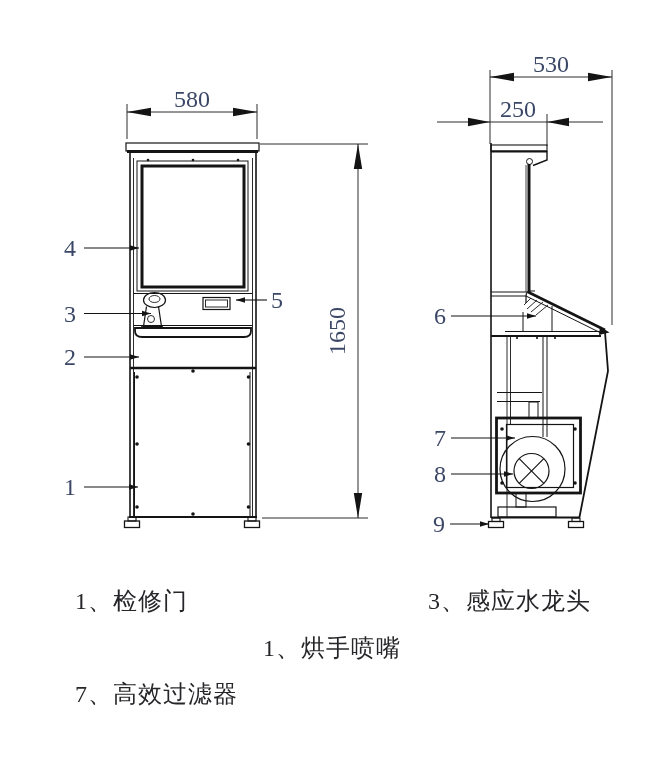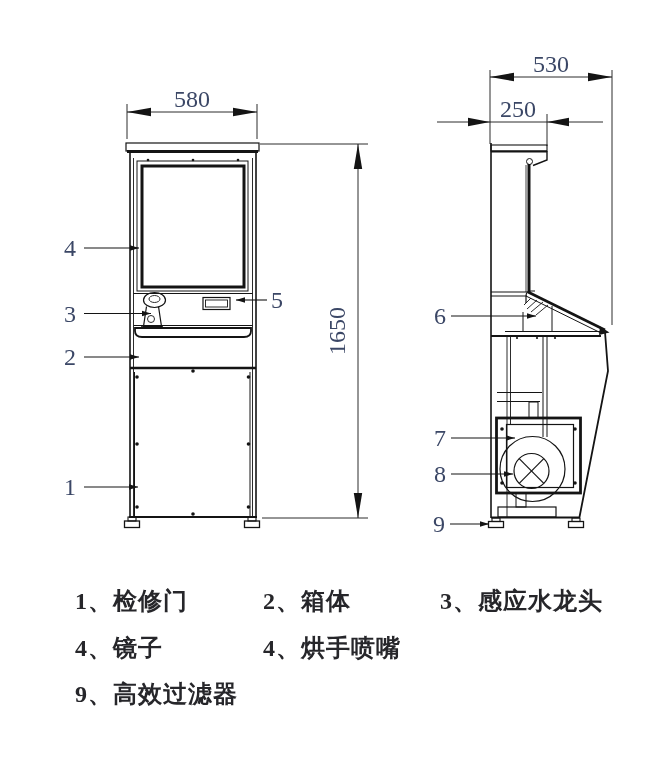--- a/index.html
+++ b/index.html
@@ -10,21 +10,21 @@
   svg{position:absolute;left:0;top:0;}
   .dwg line, .dwg path, .dwg rect, .dwg circle, .dwg ellipse, .dwg polyline{
     stroke:#141414;fill:none;stroke-linecap:butt;
   }
   .dwg polygon{fill:#141414;stroke:none;}
   .dwg .dot{fill:#141414;stroke:none;}
   .dim-text{
     font-family:"Liberation Serif","DejaVu Serif",serif;
     font-size:24px;fill:#3b4766;stroke:none;
   }
-  .legend{position:absolute;left:0;top:0;width:544px;height:760px;pointer-events:none;font-weight:bold;}
+  .legend{position:absolute;left:0;top:0;width:544px;height:760px;pointer-events:none;}
   .legend span{
     position:absolute;font-size:24px;color:#26262a;letter-spacing:1px;white-space:nowrap;
     font-family:"Liberation Serif","DejaVu Serif",serif;
   }
 </style>
 </head>
 <body>
 
 <div class="canvas">
 
@@ -268,19 +268,17 @@
 
     <g>
       <line x1="450" y1="524" x2="489" y2="524" stroke-width="1.1"></line>
       <polygon points="489,524 480,521.3 480,526.7"></polygon>
       <text class="dim-text" x="439" y="532" text-anchor="middle">9</text>
     </g>
   </svg>
 
   <div class="legend">
     <span style="left:75px;top:585px">1、检修门</span>
-    <span style="left:263px;top:585px">2、箱体</span>
-    <span style="left:440px;top:585px">3、感应水龙头</span>
-    <span style="left:75px;top:632px">4、镜子</span>
-    <span style="left:263px;top:632px">4、烘手喷嘴</span>
-    <span style="left:75px;top:678px">9、高效过滤器</span>
+    <span style="left:428px;top:585px">3、感应水龙头</span>
+    <span style="left:263px;top:632px">1、烘手喷嘴</span>
+    <span style="left:75px;top:678px">7、高效过滤器</span>
   </div>
 </div>
 
 </body></html>

